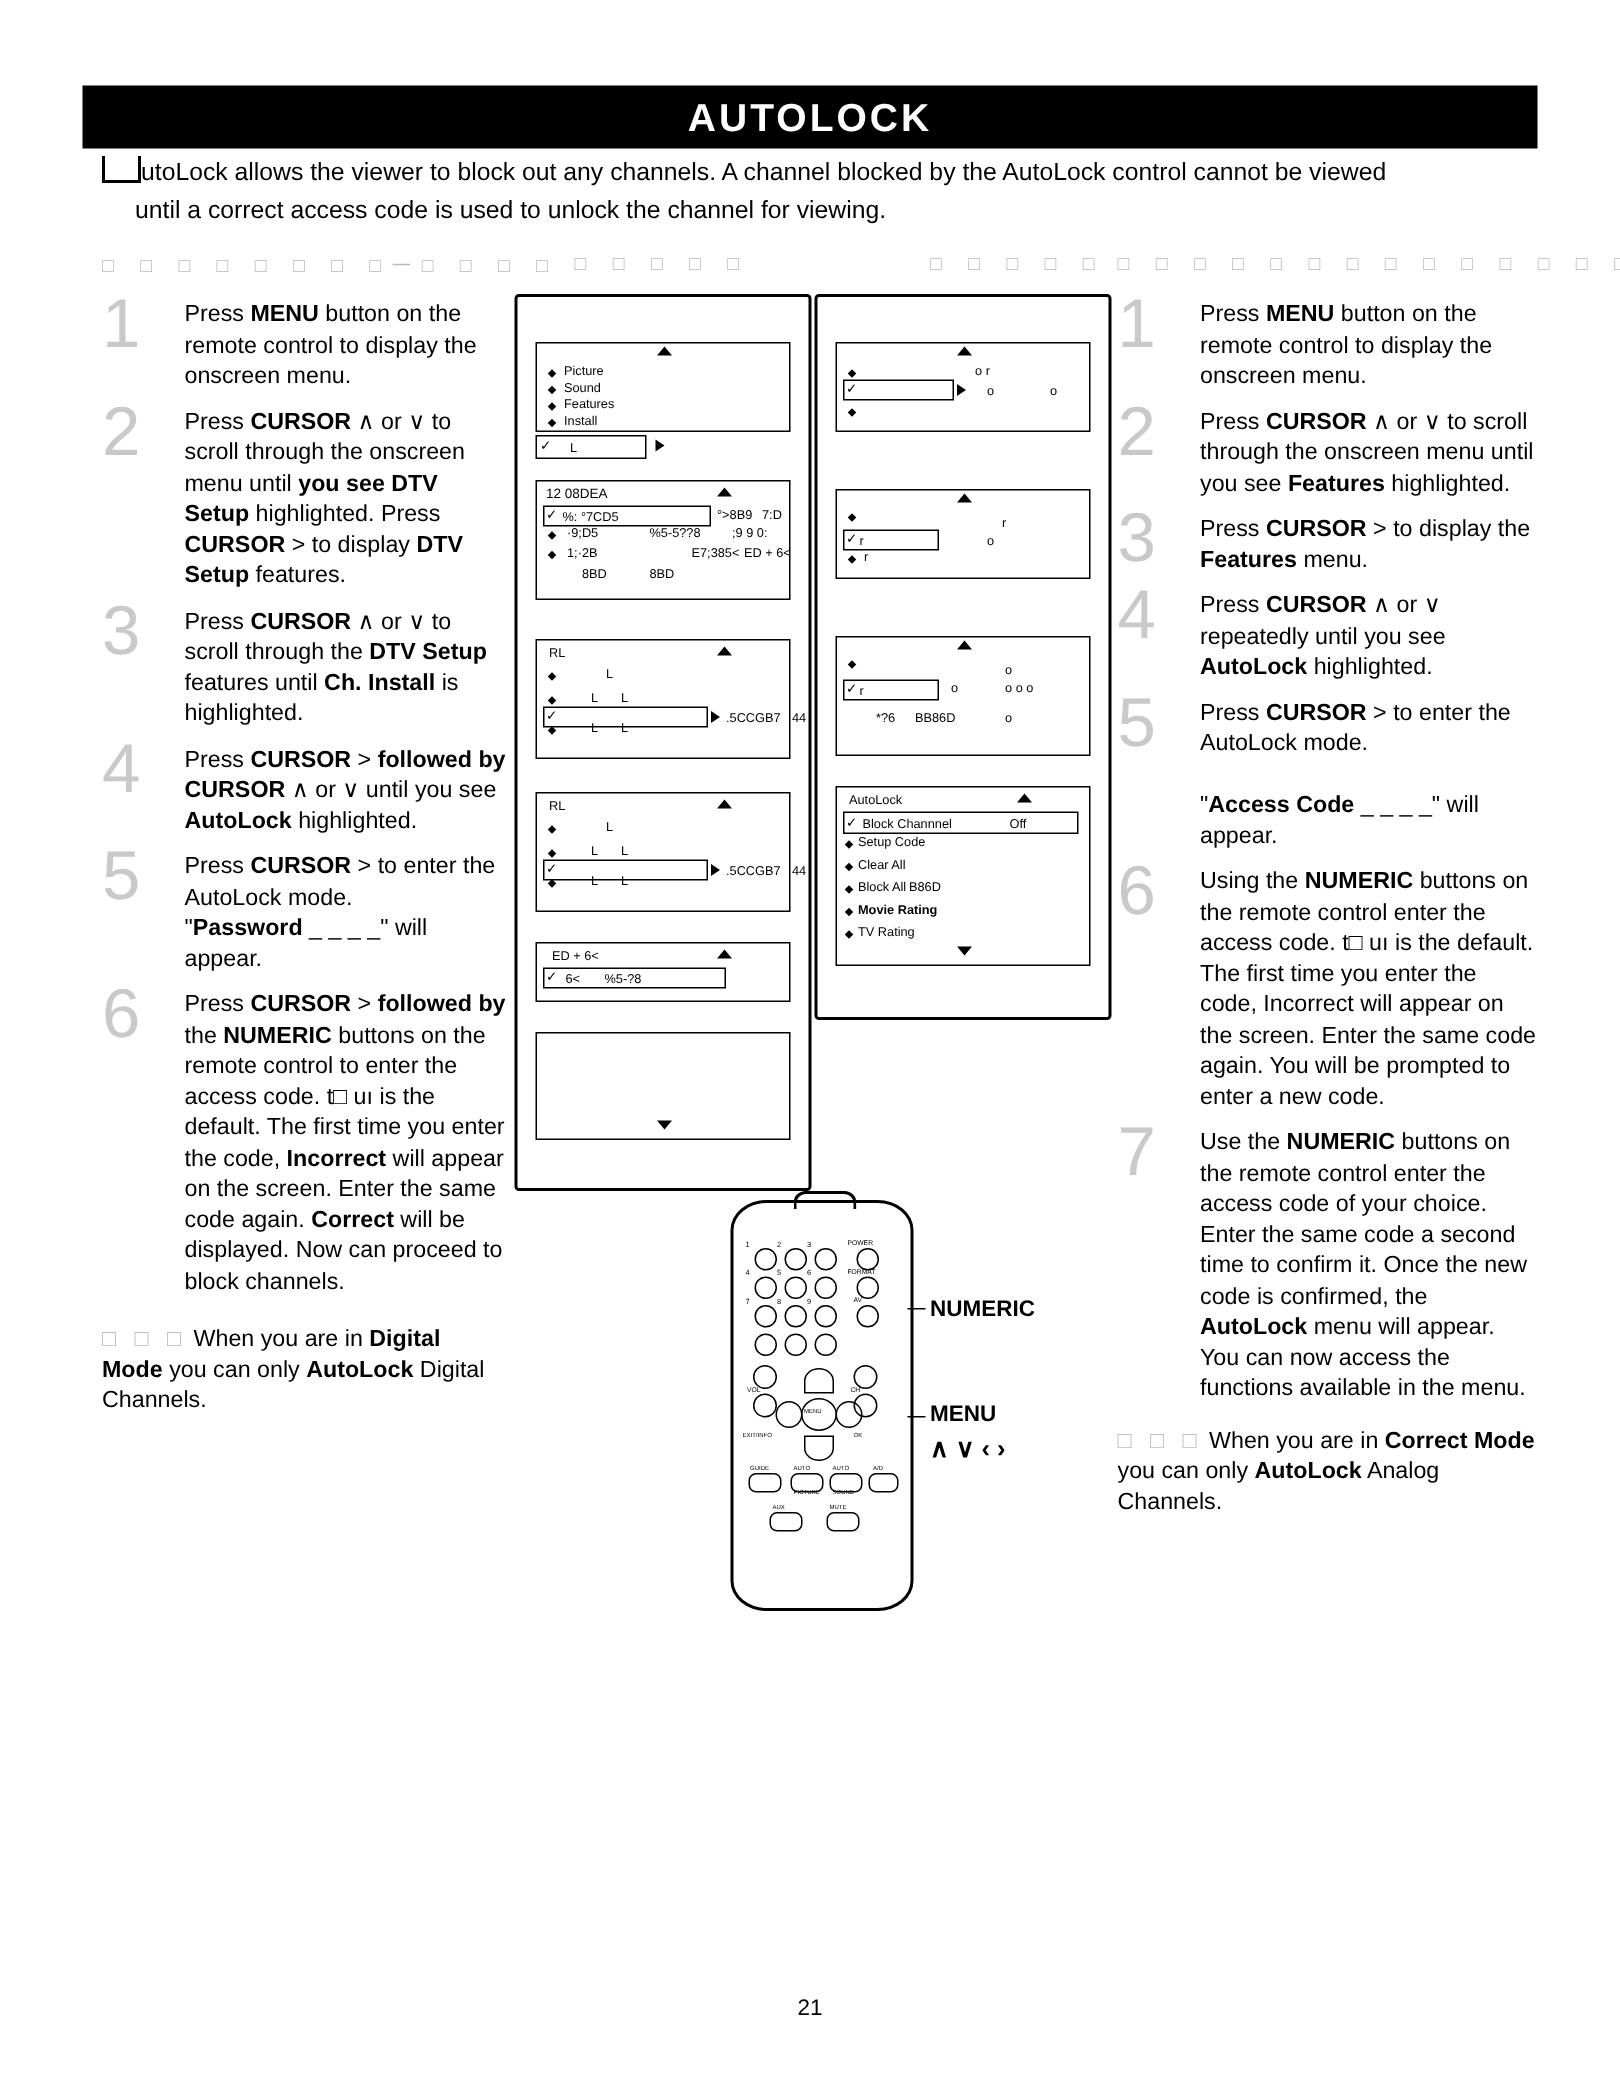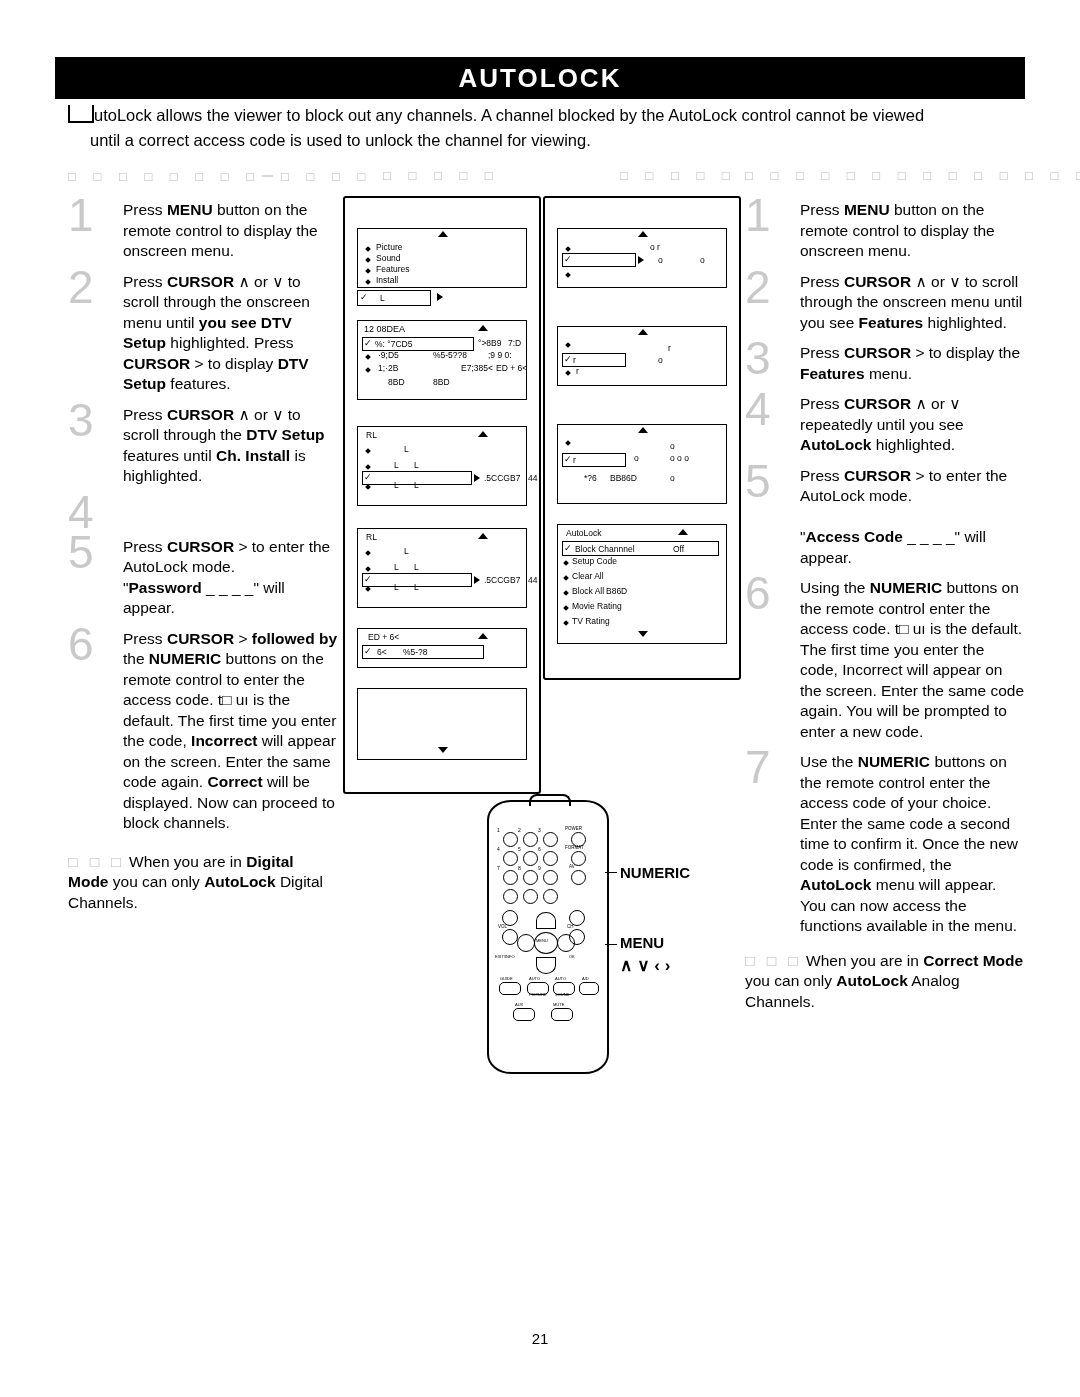--- a/index.html
+++ b/index.html
@@ -110,20 +110,21 @@
     <div class="step">
       <span class="num">2</span>
       <span class="stxt">Press <b>CURSOR</b> ∧ or ∨ to scroll through the onscreen menu until <b>you see DTV Setup</b> highlighted.  Press <b>CURSOR</b> &gt; to display <b>DTV Setup</b> features.</span>
     </div>
     <div class="step">
       <span class="num">3</span>
       <span class="stxt">Press <b>CURSOR</b> ∧ or ∨ to scroll through the <b>DTV Setup</b> features until <b>Ch. Install</b> is highlighted.</span>
     </div>
     <div class="step">
       <span class="num">4</span>
+      <span class="stxt">Press <b>CURSOR</b> &gt; <b>followed by CURSOR</b> ∧ or ∨ until you see <b>AutoLock</b> highlighted.</span>
     </div>
     <div class="step">
       <span class="num">5</span>
       <span class="stxt">Press <b>CURSOR</b> &gt; to enter the AutoLock mode.<br>"<b>Password</b> _ _ _ _" will appear.</span>
     </div>
     <div class="step">
       <span class="num">6</span>
       <span class="stxt">Press <b>CURSOR</b> &gt; <b>followed by</b> the <b>NUMERIC</b> buttons on the remote  control to enter the access code.  t□ uı is the default.  The first time you enter the code, <b>Incorrect</b> will appear on the screen. Enter the same code again. <b>Correct</b> will be displayed.  Now can proceed to block channels.</span>
     </div>
     <div class="note" style="margin-top:18px;">
@@ -314,21 +315,21 @@
         <div class="tinylbl" style="left:110px;top:2px;">Off</div>
       </div>
       <div class="diamond" style="left:6px;top:36px;"></div>
       <div class="tinylbl" style="left:14px;top:31px;">Setup Code</div>
       <div class="diamond" style="left:6px;top:51px;"></div>
       <div class="tinylbl" style="left:14px;top:46px;">Clear All</div>
       <div class="diamond" style="left:6px;top:66px;"></div>
       <div class="tinylbl" style="left:14px;top:61px;">Block  All</div>
       <div class="tinylbl" style="left:48px;top:61px;">B86D</div>
       <div class="diamond" style="left:6px;top:81px;"></div>
-      <div class="tinylbl" style="left:14px;top:76px;">Movie Rating</div>
+      <div class="tinylbl" style="left:14px;top:76px;font-weight:bold;">Movie Rating</div>
       <div class="diamond" style="left:6px;top:96px;"></div>
       <div class="tinylbl" style="left:14px;top:91px;">TV Rating</div>
       <div class="tri-dn" style="left:80px;top:106px;"></div>
     </div>
   </div>
 
   <div class="remote">
     <div style="position:absolute;left:40px;top:-8px;width:38px;height:10px;border:2px solid #000;border-bottom:none;border-radius:8px 8px 0 0;"></div>
 
     <div class="rbtn" style="left:14px;top:30px;width:13px;height:13px;"></div>

